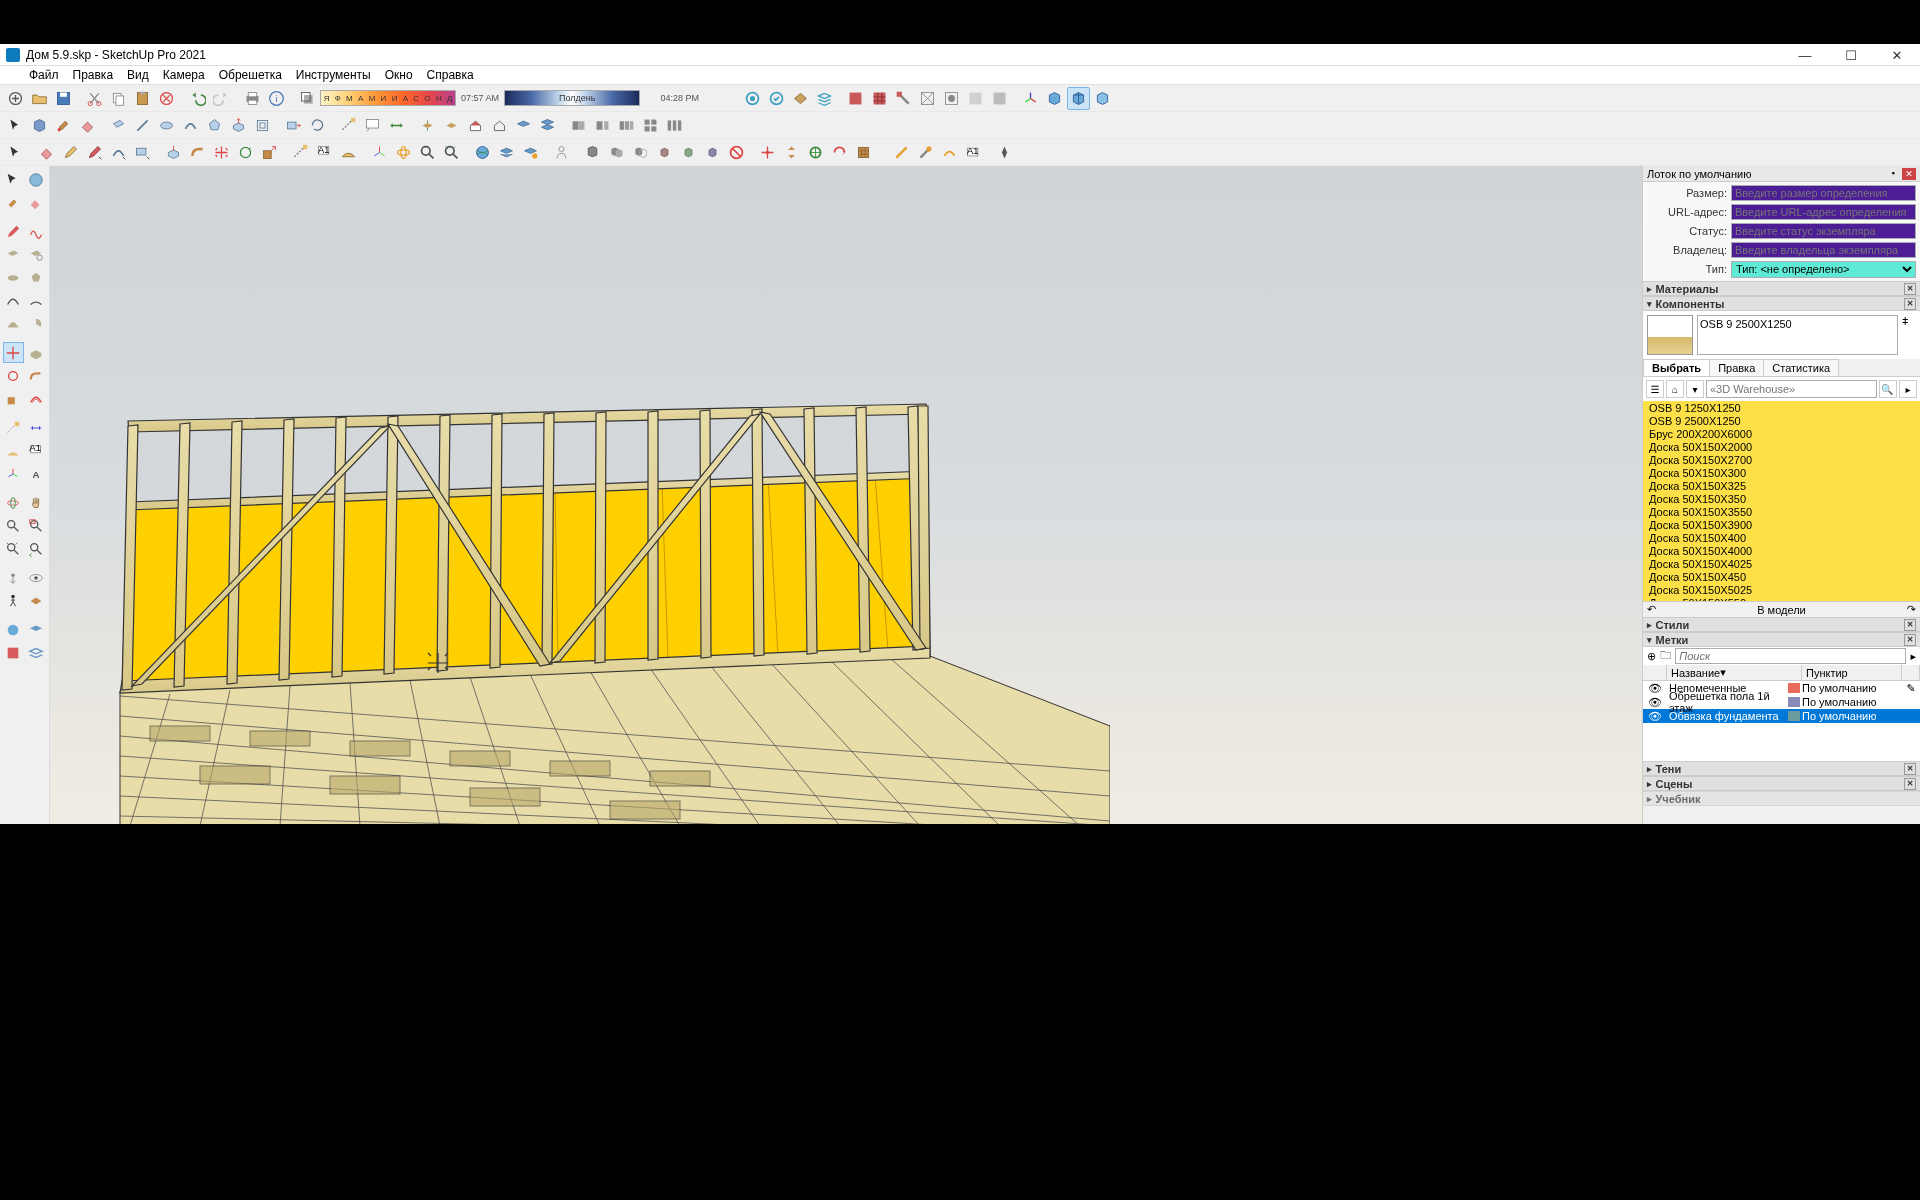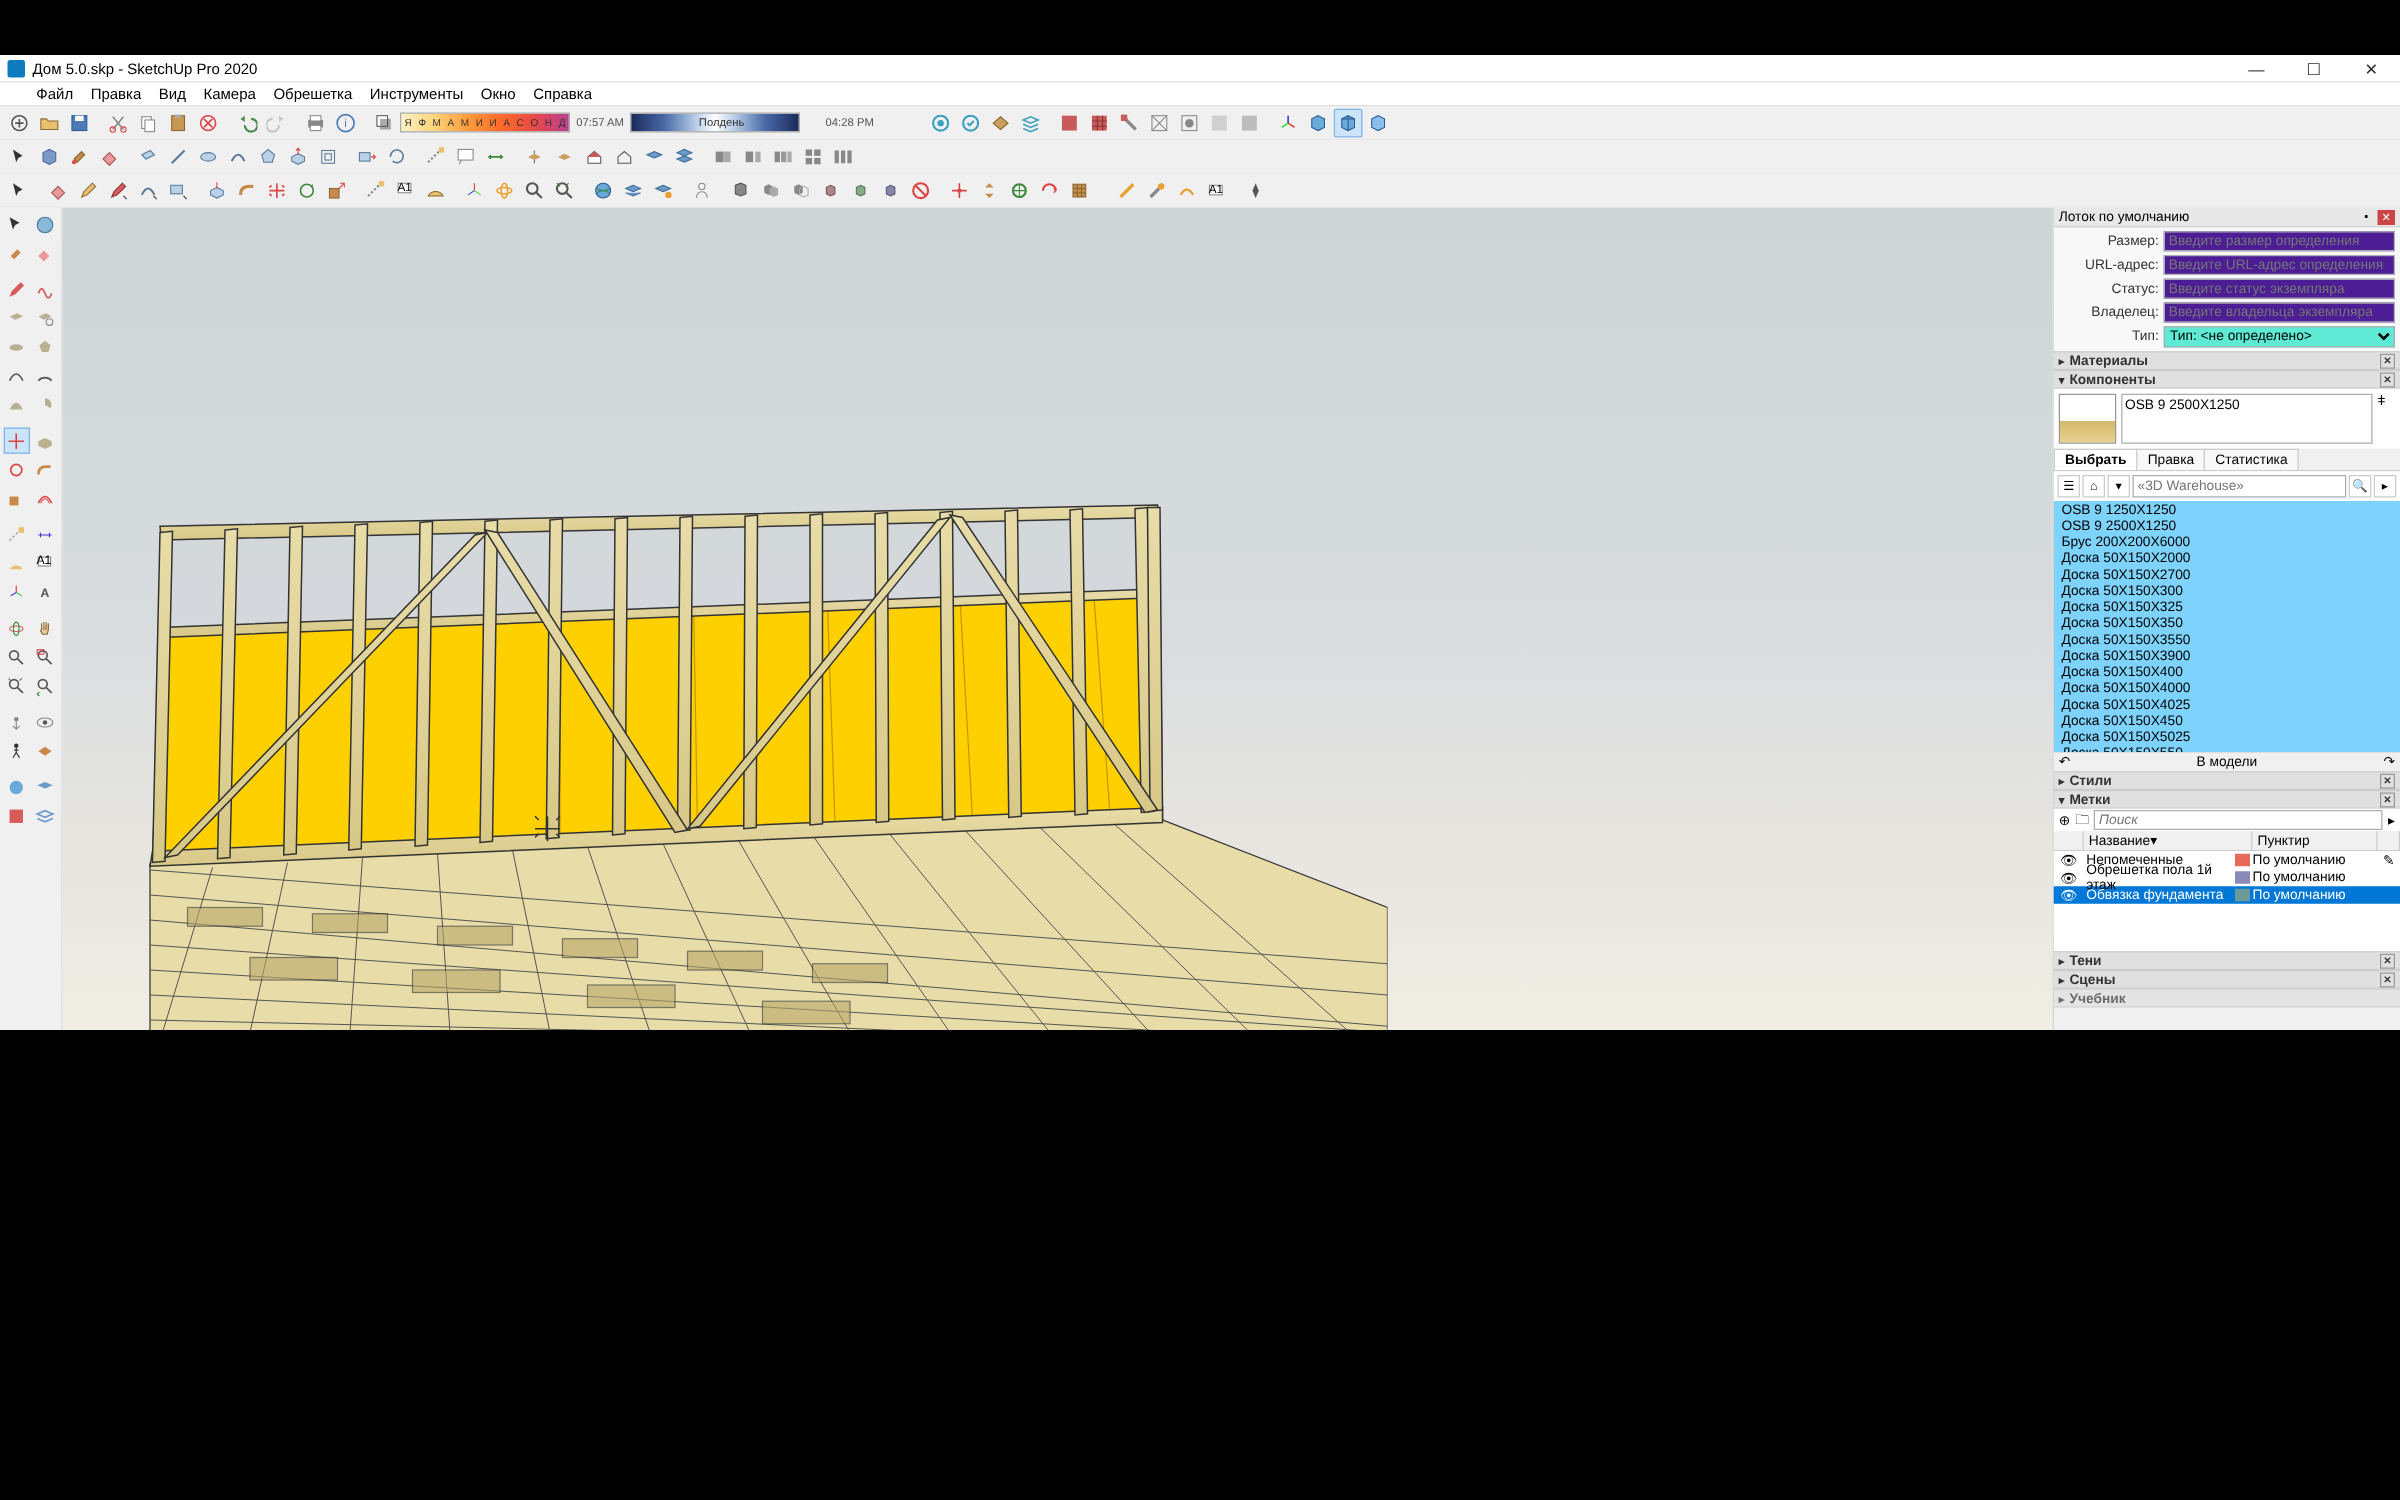--- a/index.html
+++ b/index.html
@@ -58,21 +58,21 @@
 .comp-pin{width:14px;font-size:11px}
 
 .comp-tabs{display:flex;height:18px;border-bottom:1px solid #ccc;background:#f0f0f0;align-items:flex-start}
 .comp-tab{padding:2px 8px;font-size:11px;border:1px solid #ccc;border-bottom:none;background:#f8f8f8;margin-right:-1px}
 .comp-tab.act{background:#fff;font-weight:bold}
 
 .comp-search{display:flex;padding:3px;gap:2px;background:#fff;align-items:center}
 .cs-btn{width:18px;height:18px;border:1px solid #ccc;display:flex;align-items:center;justify-content:center;font-size:10px}
 .cs-inp{flex:1;height:18px;border:1px solid #abadb3;font-size:11px;padding:0 3px;color:#888;}
 
-.comp-list{height:200px;overflow-y:scroll;background:#7dd3fc;font-size:11px}
+.comp-list{height:200px;overflow-y:scroll;background:#fde047;font-size:11px}
 .comp-list div{padding:1px 6px;height:13px;line-height:12px;color:#000}
 .comp-list::-webkit-scrollbar{width:16px}
 .comp-list::-webkit-scrollbar-track{background:#f0f0f0;border-left:1px solid #ddd}
 .comp-list::-webkit-scrollbar-thumb{background:#cdcdcd;border:1px solid #aaa}
 
 .comp-foot{height:16px;background:#f0f0f0;border-top:1px solid #ccc;display:flex;align-items:center;font-size:11px;padding:0 4px}
 .comp-foot .sp{flex:1;text-align:center}
 
 .tags-bar{height:18px;display:flex;align-items:center;padding:2px 4px;gap:4px;background:#fff}
 .tag-inp{flex:1;height:16px;border:1px solid #abadb3;padding:0 3px;color:#888;font-style:italic}
@@ -95,21 +95,21 @@
 
 </style>
 </head>
 <body>
 
 <div class="letterbox-top"></div>
 
 <div class="window">
   <div class="titlebar">
     <div class="su-icon"></div>
-    <div class="title">Дом 5.0.skp - SketchUp Pro 2020</div>
+    <div class="title">Дом 5.9.skp - SketchUp Pro 2021</div>
   </div>
 
   <div class="menubar">
     <span>Файл</span>
     <span>Правка</span>
     <span>Вид</span>
     <span>Камера</span>
     <span>Обрешетка</span>
     <span>Инструменты</span>
     <span>Окно</span>

